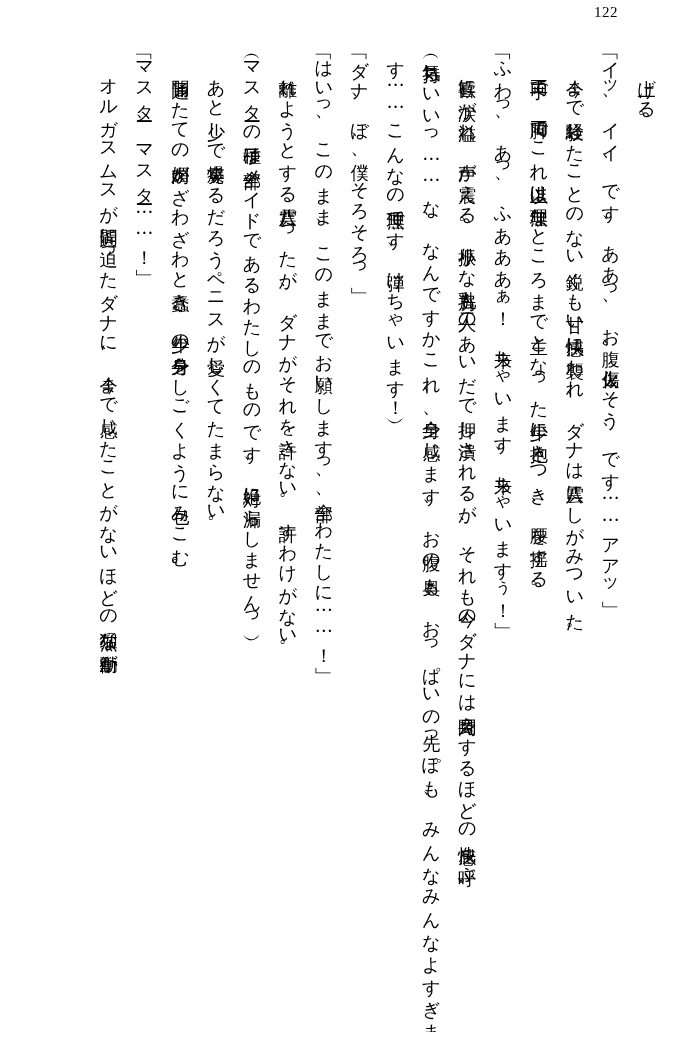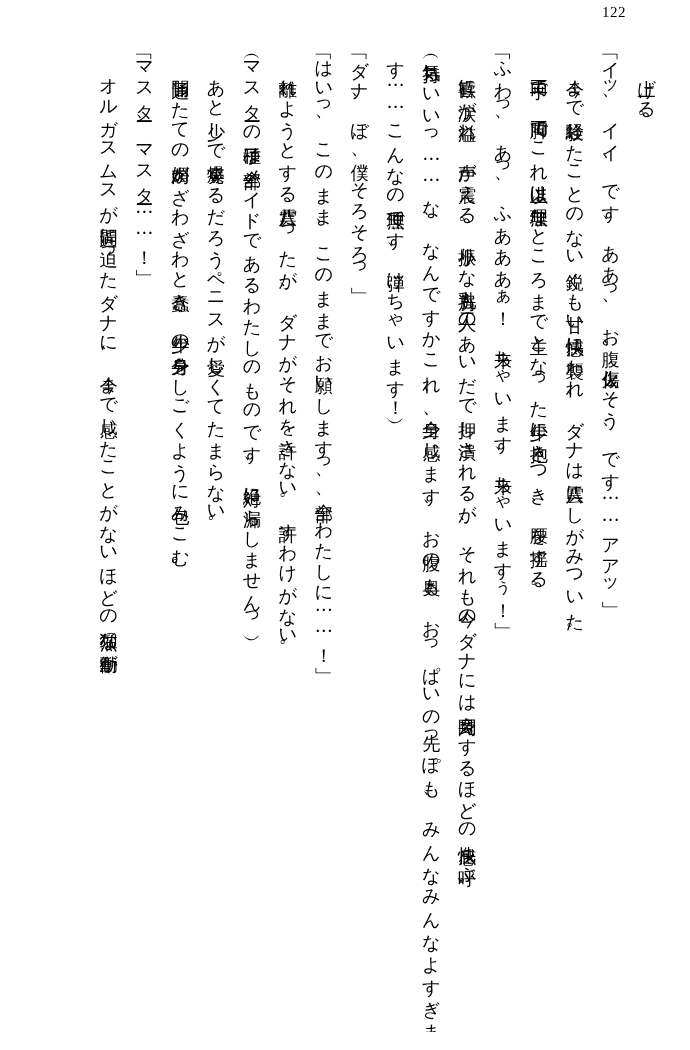--- a/index.html
+++ b/index.html
@@ -18,21 +18,21 @@
   .page {
     position: relative;
     width: 690px;
     height: 1050px;
     box-sizing: border-box;
     background: #ffffff;
   }
   .page-number {
     position: absolute;
     top: 4px;
-    right: 64px;
+    right: 72px;
     font-size: 15px;
     font-family: "Liberation Serif", "DejaVu Serif", serif;
     letter-spacing: 0.5px;
   }
   .body-text {
     position: absolute;
     top: 48px;
     right: 26px;
     bottom: 18px;
     left: 26px;

